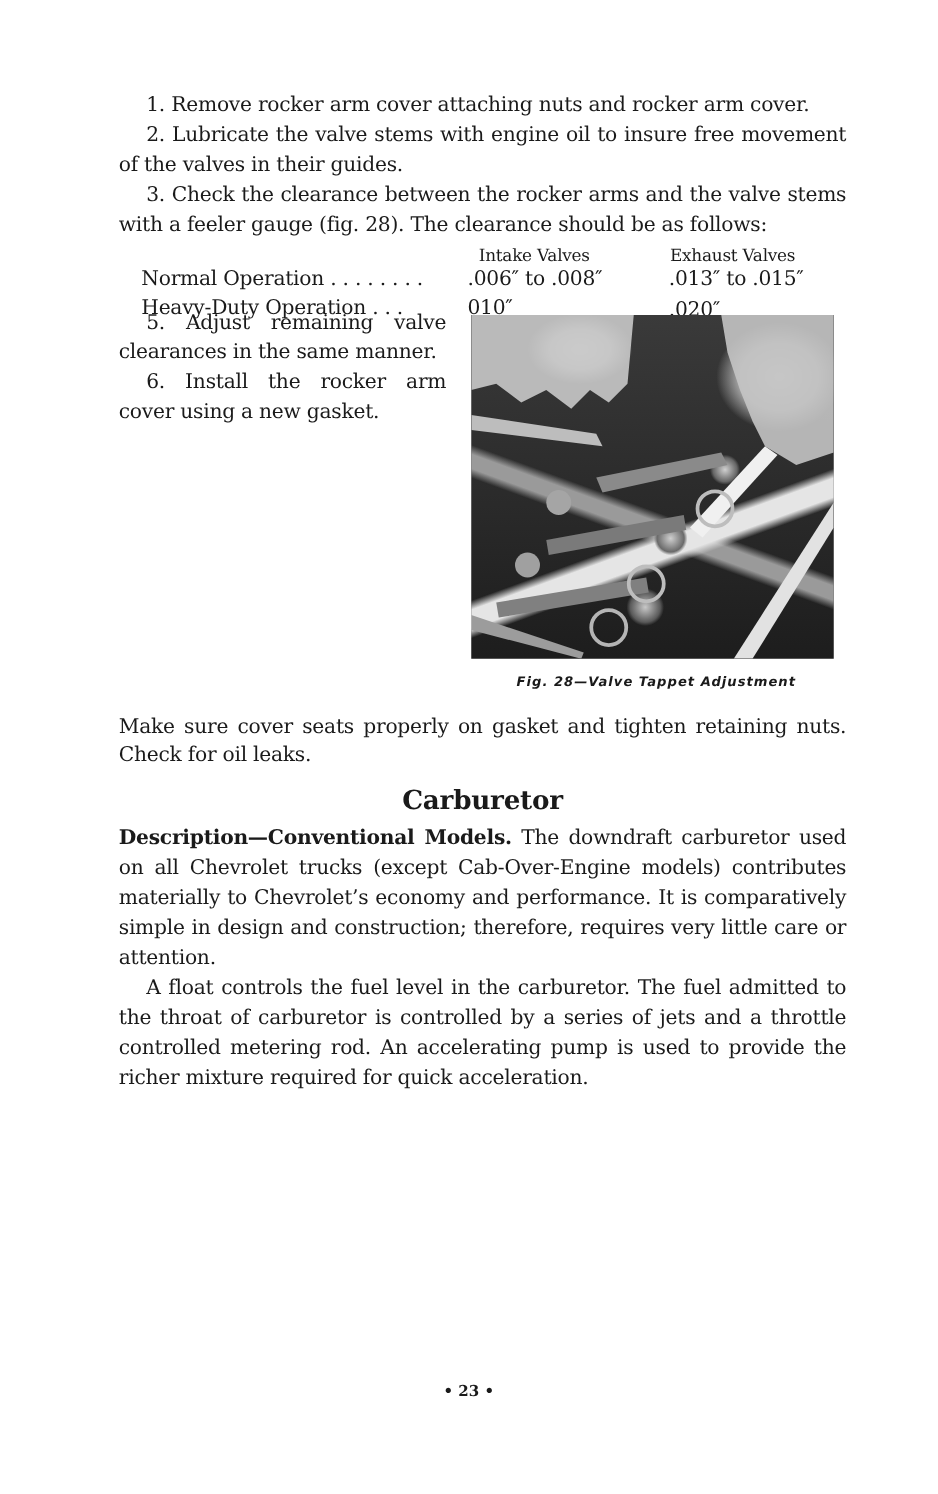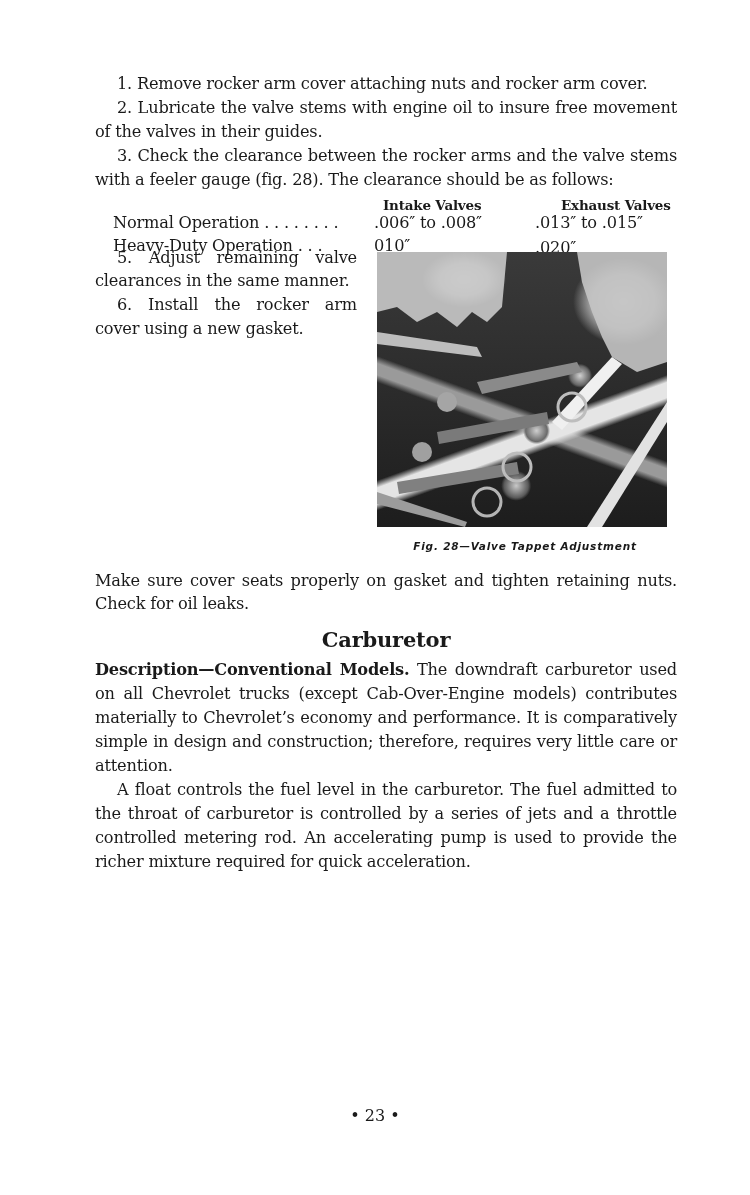--- a/index.html
+++ b/index.html
@@ -31,21 +31,21 @@
     }
     .indent { text-indent: 22px; }
     .runhead { font-weight: bold; }
     .table {
       position: relative;
       height: 52px;
       margin-top: 2px;
     }
     .table .hdr {
       position: absolute;
-      font-weight: bold;
+      font-weight: normal;
       font-size: 13.5px;
       top: 0;
     }
     .table .row {
       position: absolute;
       left: 18px;
       white-space: nowrap;
     }
     .table .c1 { position: absolute; left: 279px; white-space: nowrap; }
     .table .c2 { position: absolute; left: 440px; white-space: nowrap; }
@@ -98,35 +98,36 @@
       font-weight: bold;
       margin: 12px 0 6px 0;
       line-height: 24px;
     }
     .pagenum {
       position: absolute;
       left: 0;
       width: 750px;
       top: 1106px;
       text-align: center;
-      font-size: 16px;
+      font-size: 12px;
+      font-weight: bold;
     }
   </style>
 </head>
 <body>
 
 <div class="page">
 
   <p class="indent">1. Remove rocker arm cover attaching nuts and rocker arm cover.</p>
   <p class="indent">2. Lubricate the valve stems with engine oil to insure free movement of the valves in their guides.</p>
   <p class="indent">3. Check the clearance between the rocker arms and the valve stems with a feeler gauge (fig. 28). The clearance should be as follows:</p>
 
   <div class="table">
     <span class="hdr" style="left:288px;">Intake Valves</span>
-    <span class="hdr" style="left:466px;text-align:center;">Exhaust Valves</span>
+    <span class="hdr" style="left:441px;text-align:center;">Exhaust Valves</span>
     <div class="row" style="top:17px; left:0; width:582px;">
       <span style="position:absolute; left:18px; white-space:nowrap;">Normal Operation . . . . . . . .</span>
       <span class="c1">.006″ to .008″</span>
       <span class="c2">.013″ to .015″</span>
     </div>
     <div class="row" style="top:40px; left:0; width:582px;">
       <span style="position:absolute; left:18px; white-space:nowrap;">Heavy-Duty Operation . . .</span>
       <span class="c1">010″</span>
       <span class="c2" style="top:2px;">.020″</span>
     </div>

